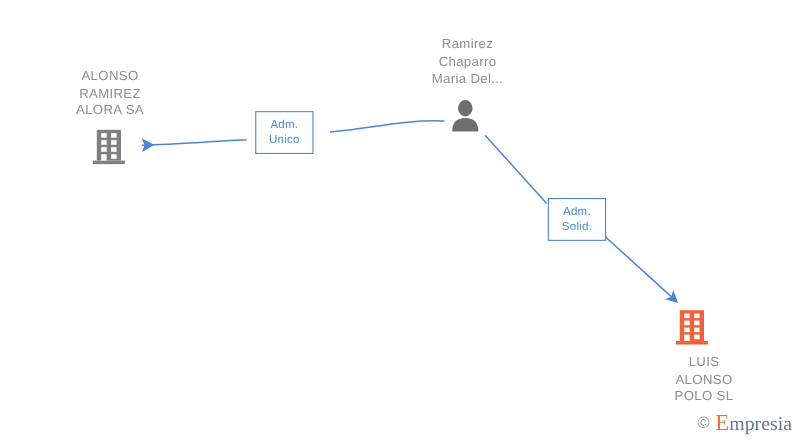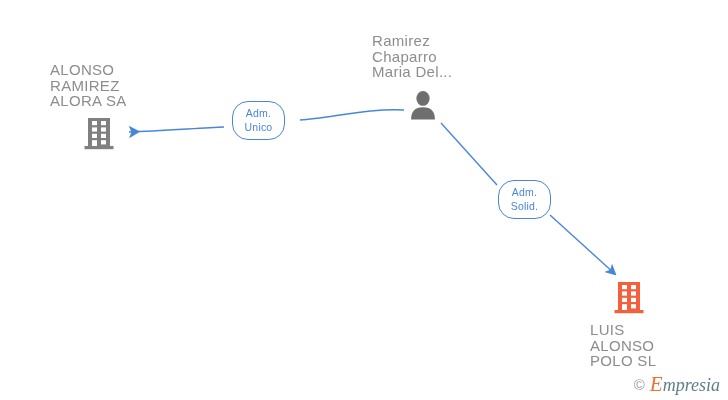--- a/index.html
+++ b/index.html
@@ -22,41 +22,41 @@
     left: 0;
     top: 0;
     width: 728px;
     height: 400px;
     pointer-events: none;
   }
 
   
   .node-label {
     position: absolute;
-    text-align: left;
+    text-align: center;
     color: #8d8d8d;
-    font-size: 15px;
+    font-size: 12px;
     line-height: 15.5px;
     letter-spacing: 0.3px;
     white-space: pre-line;
     font-family: "Liberation Sans", sans-serif;
   }
 
   
   .node-icon {
     position: absolute;
   }
 
   
   .rel-box {
     position: absolute;
     box-sizing: border-box;
     background: #ffffff;
     border: 1px solid #4a86d8;
-    border-radius: 16px;
+    border-radius: 0;
     color: #4a86d8;
     font-size: 10.5px;
     line-height: 14px;
     text-align: center;
     padding: 4px 6px 4px 6px;
     white-space: pre-line;
     letter-spacing: 0.2px;
     font-family: "Liberation Sans", sans-serif;
   }
 
@@ -72,21 +72,20 @@
   #watermark .copy {
     color: #9b9b9b;
     font-size: 15px;
     line-height: 15px;
     font-family: "Liberation Sans", sans-serif;
   }
   #watermark .brand {
     font-family: "Liberation Serif", serif;
     font-size: 18px;
     line-height: 18px;
-    font-style: italic;
     color: #5d7f8a;
     letter-spacing: 0px;
   }
   #watermark .brand .cap {
     color: #ef7033;
     font-size: 21px;
   }
 </style>
 </head>
 <body>

